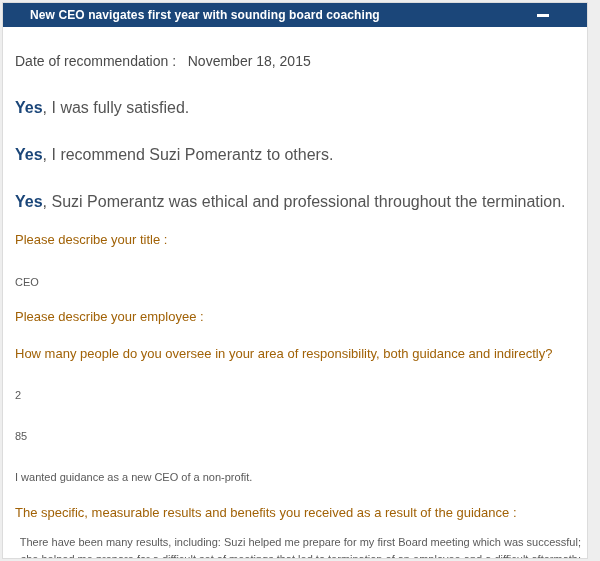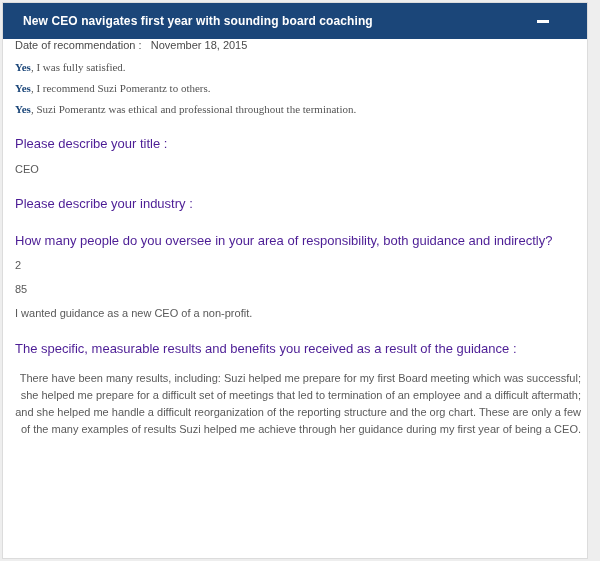--- a/index.html
+++ b/index.html
@@ -21,26 +21,26 @@
     width: 586px;
     height: 557px;
     background: #ffffff;
     border: 1px solid #dcdcdc;
     box-sizing: border-box;
     overflow: hidden;
   }
 
   .titlebar {
     position: relative;
-    height: 36px;
+    height: 24px;
     background: #1b4679;
     display: flex;
     align-items: center;
     justify-content: space-between;
-    padding: 0 10px 0 20px;
+    padding: 0 10px 0 27px;
     box-sizing: border-box;
   }
   .titlebar-text {
     color: #ffffff;
     font-size: 12px;
     font-weight: bold;
     letter-spacing: 0.1px;
     white-space: nowrap;
   }
   .minimize-btn {
@@ -58,52 +58,51 @@
     width: 12px;
     height: 3px;
     background: #ffffff;
   }
 
   .body-area {
     padding: 0 12px;
   }
 
   .meta-line {
-    font-size: 11px;
+    font-size: 14px;
     color: #4a4a4a;
-    padding-top: 0;
+    padding-top: 26px;
     padding-bottom: 1px;
     white-space: pre;
   }
 
   .yes-line {
-    font-size: 11px;
+    font-size: 16px;
     color: #545454;
-    margin-top: 9px;
-    font-family: Liberation Serif, serif;
+    margin-top: 29px;
   }
   .yes-line .yes {
     color: #1b4679;
     font-weight: bold;
   }
 
   .question {
     font-size: 13px;
-    color: #4c1d95;
+    color: #a16207;
     margin-top: 20px;
     line-height: 1.35;
   }
   .question.tight {
     margin-top: 19px;
   }
 
   .answer {
     font-size: 11px;
     color: #595959;
-    margin-top: 9px;
+    margin-top: 26px;
     line-height: 1.35;
   }
 
   .answer.paragraph {
     margin-top: 12px;
     line-height: 1.55;
     width: 566px;
     color: #5a5a5a;
     text-align: right;
   }
@@ -130,21 +129,21 @@
       <span class="yes">Yes</span><span>, I recommend Suzi Pomerantz to others.</span>
     </div>
 
     <div class="yes-line">
       <span class="yes">Yes</span><span>, Suzi Pomerantz was ethical and professional throughout the termination.</span>
     </div>
 
     <div class="question">Please describe your title :</div>
     <div class="answer">CEO</div>
 
-    <div class="question tight">Please describe your industry :</div>
+    <div class="question tight">Please describe your employee :</div>
 
     <div class="question tight">How many people do you oversee in your area of responsibility, both guidance and indirectly?</div>
     <div class="answer">2</div>
 
     <div class="answer">85</div>
 
     <div class="answer">I wanted guidance as a new CEO of a non-profit.</div>
 
     <div class="question tight">The specific, measurable results and benefits you received as a result of the guidance :</div>
     <div class="answer paragraph">There have been many results, including: Suzi helped me prepare for my first Board meeting which was successful; she helped me prepare for a difficult set of meetings that led to termination of an employee and a difficult aftermath; and she helped me handle a difficult reorganization of the reporting structure and the org chart. These are only a few of the many examples of results Suzi helped me achieve through her guidance during my first year of being a CEO.</div>

